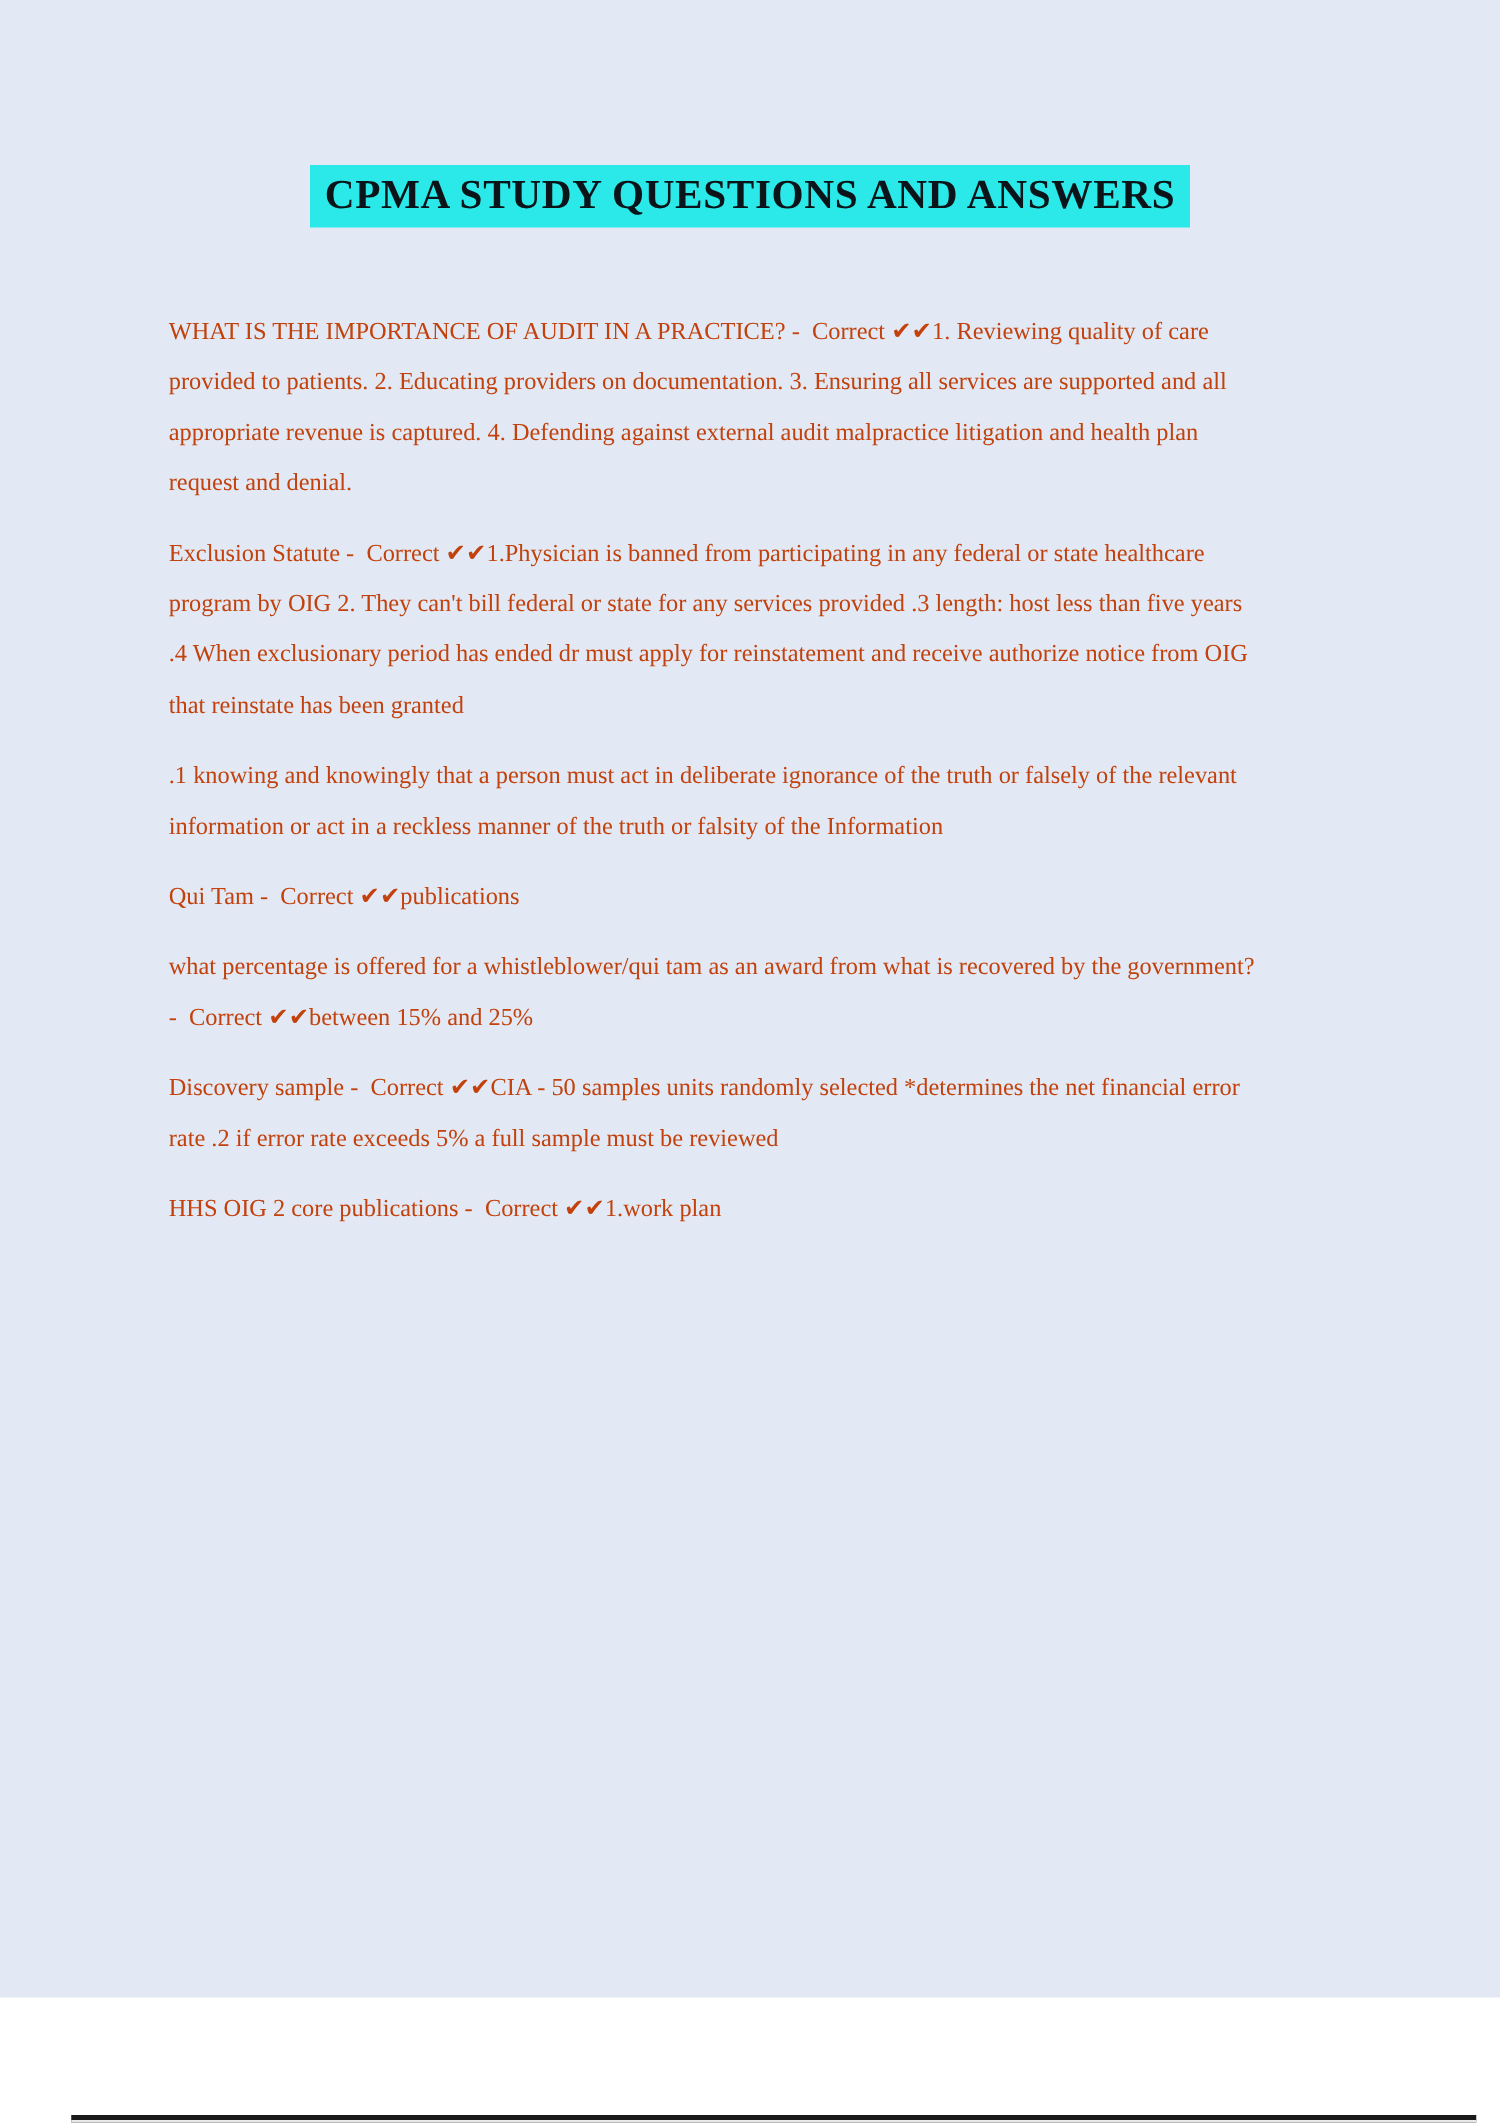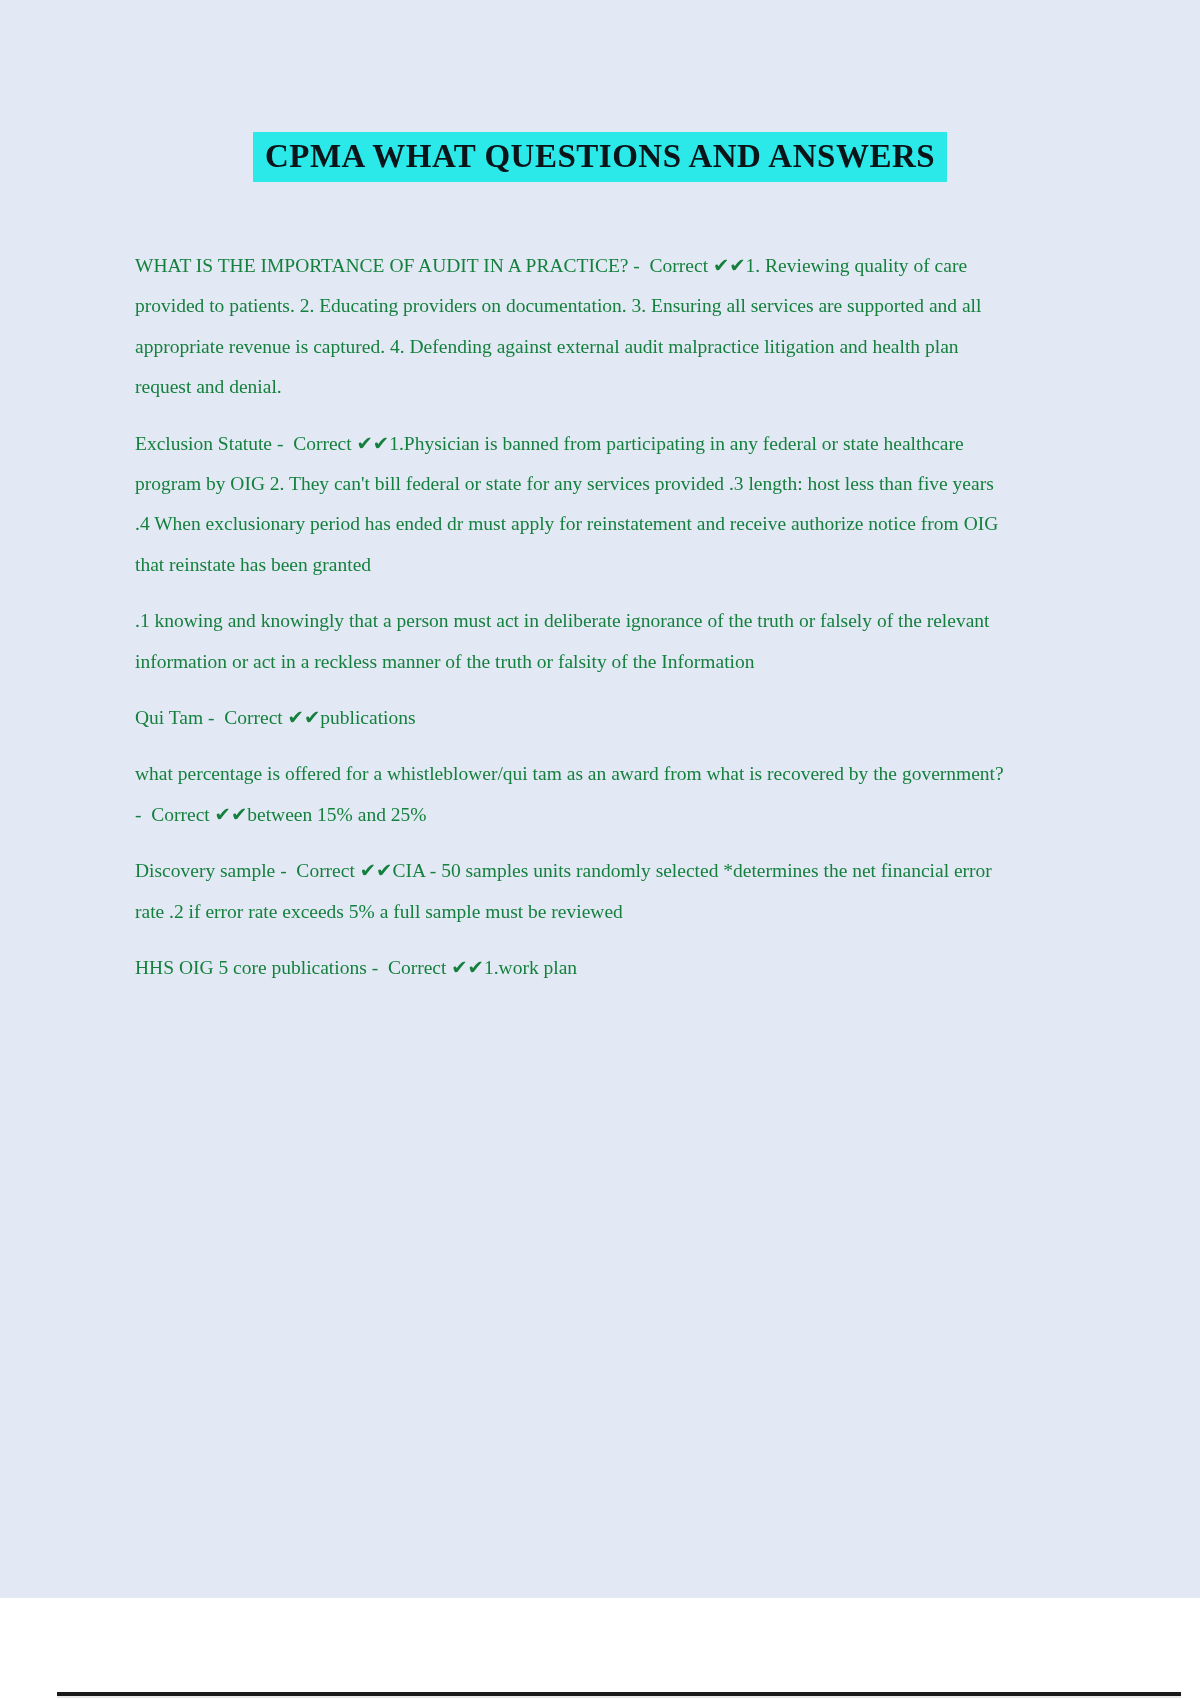--- a/index.html
+++ b/index.html
@@ -38,45 +38,45 @@
   }
   .content {
     width: 874px;
     margin-left: 135px;
     margin-top: 64px;
   }
   .content p {
     margin: 0 0 16px 0;
     font-size: 19.5px;
     line-height: 40.4px;
-    color: #15803d;
+    color: #c2410c;
     white-space: pre-wrap;
   }
   .bottom-rule {
     position: absolute;
     top: 1692px;
     left: 57px;
     width: 1124px;
     height: 4px;
     background: #1a1a1a;
     border-bottom: 2px solid #e8e8e8;
   }
 </style>
 </head>
 <body>
 
 <div class="page">
   <div class="title-wrap">
-    <span class="title-highlight">CPMA WHAT QUESTIONS AND ANSWERS</span>
+    <span class="title-highlight">CPMA STUDY QUESTIONS AND ANSWERS</span>
   </div>
 
   <div class="content">
     <p>WHAT IS THE IMPORTANCE OF AUDIT IN A PRACTICE? -  Correct ✔✔1. Reviewing quality of care provided to patients. 2. Educating providers on documentation. 3. Ensuring all services are supported and all appropriate revenue is captured. 4. Defending against external audit malpractice litigation and health plan request and denial.</p>
     <p>Exclusion Statute -  Correct ✔✔1.Physician is banned from participating in any federal or state healthcare program by OIG 2. They can't bill federal or state for any services provided .3 length: host less than five years .4 When exclusionary period has ended dr must apply for reinstatement and receive authorize notice from OIG that reinstate has been granted</p>
     <p>.1 knowing and knowingly that a person must act in deliberate ignorance of the truth or falsely of the relevant information or act in a reckless manner of the truth or falsity of the Information</p>
     <p>Qui Tam -  Correct ✔✔publications</p>
     <p>what percentage is offered for a whistleblower/qui tam as an award from what is recovered by the government? -  Correct ✔✔between 15% and 25%</p>
     <p>Discovery sample -  Correct ✔✔CIA - 50 samples units randomly selected *determines the net financial error rate .2 if error rate exceeds 5% a full sample must be reviewed</p>
-    <p>HHS OIG 5 core publications -  Correct ✔✔1.work plan</p>
+    <p>HHS OIG 2 core publications -  Correct ✔✔1.work plan</p>
   </div>
 </div>
 
 <div class="bottom-rule"></div>
 
 </body></html>

